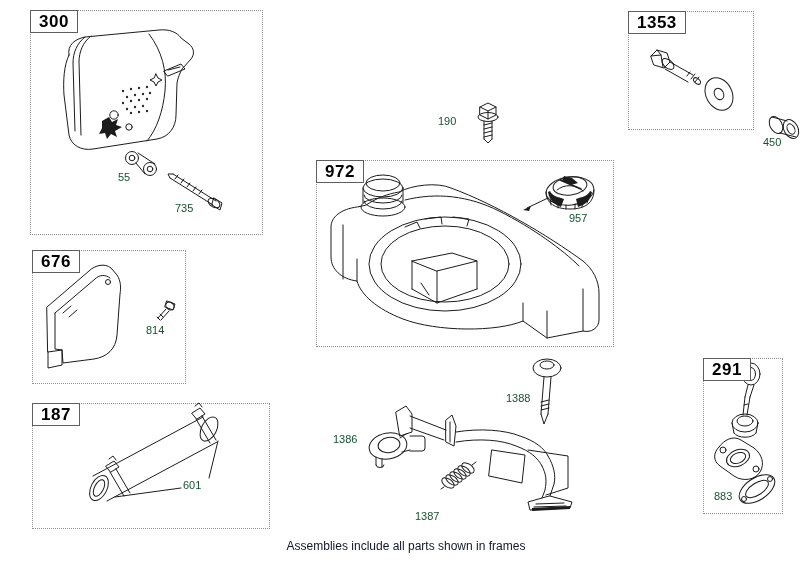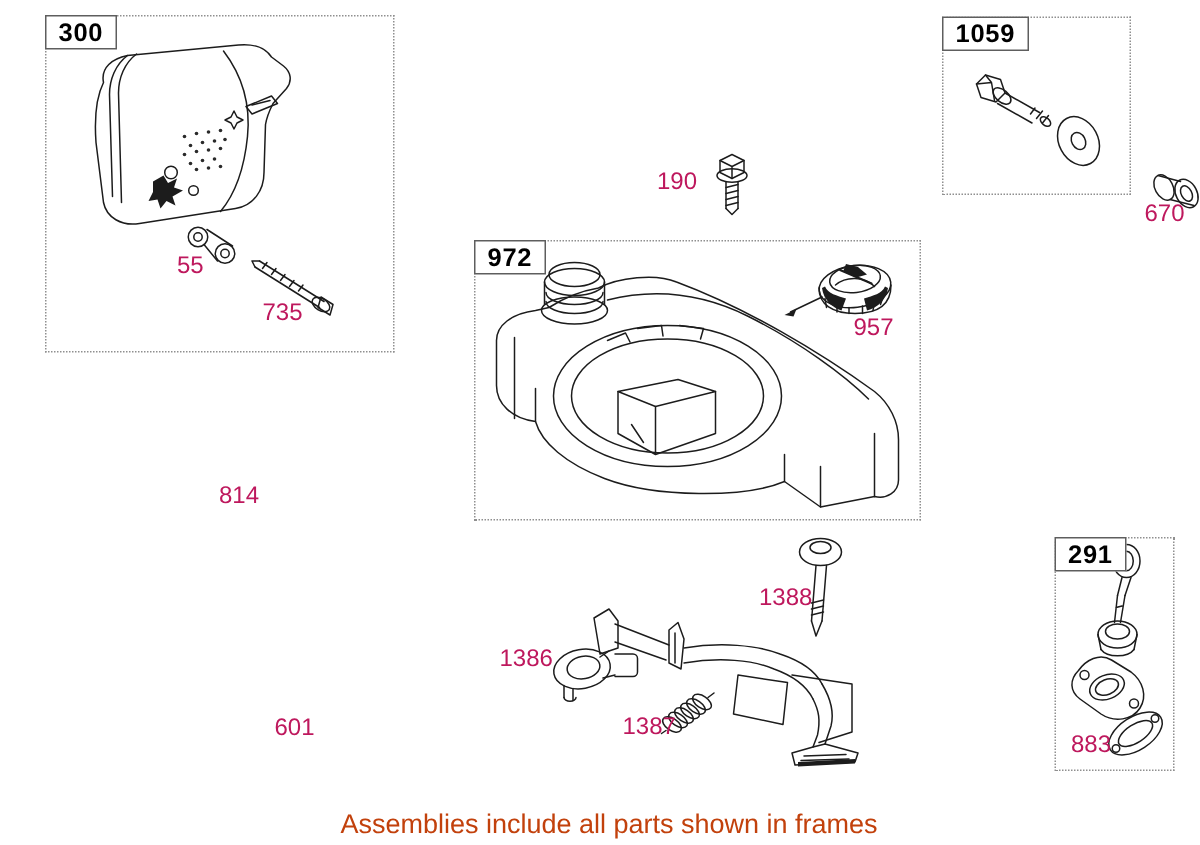--- a/index.html
+++ b/index.html
@@ -12,25 +12,25 @@
   .frame {
     position:absolute; border:1px dotted #8f8f8f; background:#ffffff;
   }
   .flabel {
     position:absolute; top:-1px; left:-1px; z-index:3;
     border:1px solid #5e5e5e; background:#ffffff;
     font-weight:bold; font-size:17px; line-height:19px;
     padding:1px 8px; letter-spacing:0.5px;
   }
   .plabel {
-    position:absolute; z-index:4; font-size:16px; line-height:15px; color:#be185d;
+    position:absolute; z-index:4; font-size:11px; line-height:15px; color:#14532d;
   }
   .caption {
     position:absolute; left:0; top:539px; width:772px; text-align:center;
-    font-size:18px; color:#c2410c;
+    font-size:12px; color:#0f172a;
   }
   svg.draw { position:absolute; overflow:visible; }
   .ln { fill:none; stroke:#1c1c1c; stroke-width:1; stroke-linejoin:round; stroke-linecap:round; }
   .ln2 { fill:none; stroke:#1c1c1c; stroke-width:1.4; stroke-linejoin:round; stroke-linecap:round; }
   .dk { fill:#1c1c1c; stroke:none; }
   .dot { fill:#2a2a2a; stroke:none; }
 </style>
 </head>
 <body>
 
@@ -83,24 +83,58 @@
       <path class="ln" d="M105,152 L114,163 M107,142 L124,153"></path>
 
       <path class="ln" d="M139,167 L182,194 M142,163 L185,190"></path>
       <path class="ln" d="M139,167 L137,163 L142,163"></path>
       <path class="ln" d="M144,168 L147,164 M150,172 L153,168 M156,176 L159,172 M162,180 L165,176 M168,183 L171,179"></path>
       <ellipse class="ln" cx="183" cy="192" rx="4" ry="6.5" transform="rotate(-58 183 192)"></ellipse>
       <path class="ln" d="M183,187 L191,192 L189,199 L181,194 Z"></path>
     </svg>
   </div>
 
-
+  <div class="frame" style="left:12px; top:250px; width:152px; height:132px;">
+    <div class="flabel">676</div>
+    <svg class="draw" style="left:0; top:0;" width="150" height="130" viewBox="0 0 150 130">
+      <path class="ln" d="M14,56 L56,20 C62,14 72,12 78,17 L84,24 C88,30 88,37 87,43 L84,84 C83,98 74,106 61,108 L30,112 L29,99 L15,101 Z"></path>
+      <path class="ln" d="M22,62 L62,28 C66,24 72,23 77,27"></path>
+      <path class="ln" d="M22,62 L22,98 L29,99"></path>
+      <path class="ln" d="M15,101 L15,117 L29,114 L29,99"></path>
+      <path class="ln" d="M30,62 l8,-7 M36,66 l8,-7"></path>
+      <circle class="ln" cx="75" cy="31" r="2.5"></circle>
+
+      <ellipse class="ln" cx="137" cy="55" rx="4.5" ry="3.5" transform="rotate(38 137 55)"></ellipse>
+      <path class="ln" d="M134,50 L142,53 L140,59 L132,56 Z"></path>
+      <path class="ln" d="M133,58 L125,67 M136,60 L128,69"></path>
+      <path class="ln" d="M127,63 L130,66 M124,66 L127,69"></path>
+    </svg>
+  </div>
+
+  <div class="frame" style="left:12px; top:403px; width:236px; height:124px;">
+    <div class="flabel">187</div>
+    <svg class="draw" style="left:0; top:0;" width="234" height="122" viewBox="0 0 234 122">
+
+      <path class="ln" d="M60,72 L170,13 M74,97 L184,38"></path>
+      <ellipse class="ln" cx="66" cy="84" rx="8" ry="13.5" transform="rotate(27 66 84)"></ellipse>
+      <ellipse class="ln" cx="66" cy="84" rx="4.5" ry="9" transform="rotate(27 66 84)"></ellipse>
+      <ellipse class="ln" cx="176" cy="25" rx="7.5" ry="13" transform="rotate(27 176 25)"></ellipse>
+
+      <path class="ln" d="M77,68 L91,92 M83,65 L97,89"></path>
+      <path class="ln" d="M73,62 L81,57 L86,63 L78,68 Z M76,55 l4,-3 l3,4"></path>
+
+      <path class="ln" d="M163,15 L177,39 M169,12 L183,36"></path>
+      <path class="ln" d="M159,9 L167,4 L172,10 L164,15 Z M162,2 l4,-3 l3,4"></path>
+
+      <path class="ln" d="M148,84 L82,93 M176,74 L185,37"></path>
+    </svg>
+  </div>
 
   <div class="frame" style="left:608px; top:11px; width:124px; height:117px;">
-    <div class="flabel">1059</div>
+    <div class="flabel">1353</div>
     <svg class="draw" style="left:0; top:0;" width="122" height="115" viewBox="0 0 122 115">
       <path class="ln" d="M22,44 L28,38 L38,41 L41,50 L35,56 L25,53 Z"></path>
       <path class="ln" d="M28,38 L32,43 L34,55 M22,44 L32,43"></path>
       <ellipse class="ln" cx="39" cy="52" rx="4" ry="7" transform="rotate(-50 39 52)"></ellipse>
       <path class="ln" d="M41,50 L64,63 M36,57 L59,70"></path>
       <path class="ln" d="M58,64 L61,60 M62,67 L66,62 M66,70 L70,65"></path>
       <ellipse class="ln" cx="68" cy="69" rx="2.5" ry="4" transform="rotate(-50 68 69)"></ellipse>
       <ellipse class="ln" cx="90" cy="82" rx="13" ry="17" transform="rotate(-28 90 82)"></ellipse>
       <ellipse class="ln" cx="90" cy="82" rx="4.5" ry="6" transform="rotate(-28 90 82)"></ellipse>
     </svg>
@@ -224,21 +258,21 @@
       <circle class="ln" cx="66" cy="120" r="2.5"></circle>
     </svg>
   </div>
 
   <div class="plabel" style="left:98px;  top:170px;">55</div>
   <div class="plabel" style="left:155px; top:201px;">735</div>
   <div class="plabel" style="left:126px; top:323px;">814</div>
   <div class="plabel" style="left:163px; top:478px;">601</div>
   <div class="plabel" style="left:418px; top:114px;">190</div>
   <div class="plabel" style="left:549px; top:211px;text-align:center;">957</div>
-  <div class="plabel" style="left:743px; top:135px;">670</div>
+  <div class="plabel" style="left:743px; top:135px;">450</div>
   <div class="plabel" style="left:313px; top:432px;">1386</div>
-  <div class="plabel" style="left:395px; top:477px;">1387</div>
+  <div class="plabel" style="left:395px; top:509px;">1387</div>
   <div class="plabel" style="left:486px; top:391px;">1388</div>
   <div class="plabel" style="left:694px; top:489px;">883</div>
 
   <div class="caption">Assemblies include all parts shown in frames</div>
 
 </div>
 
 </body></html>

